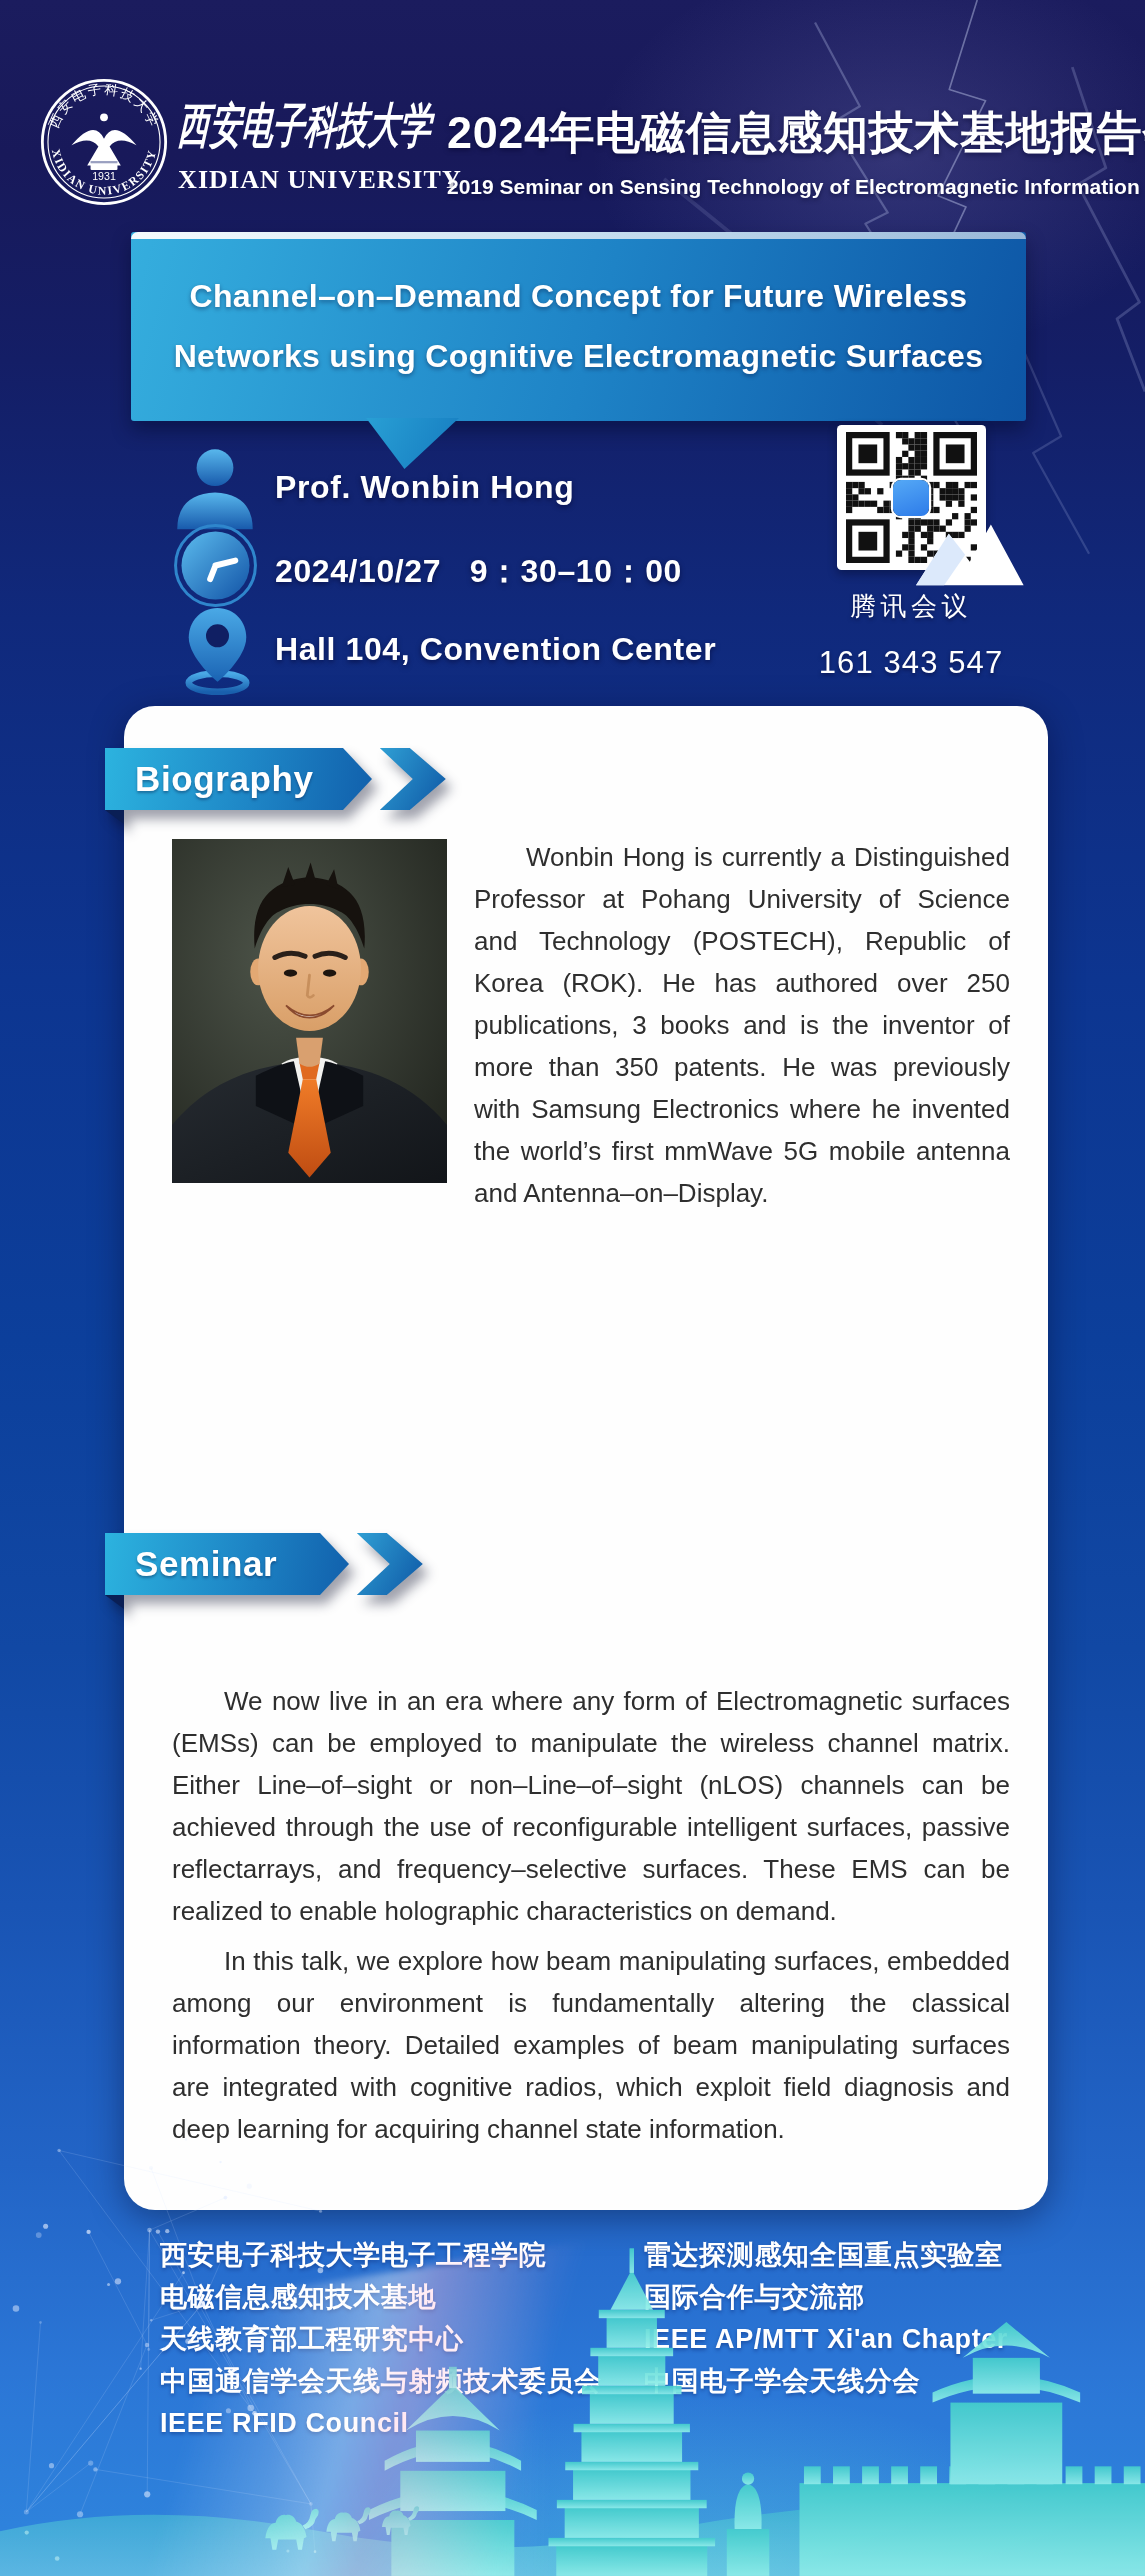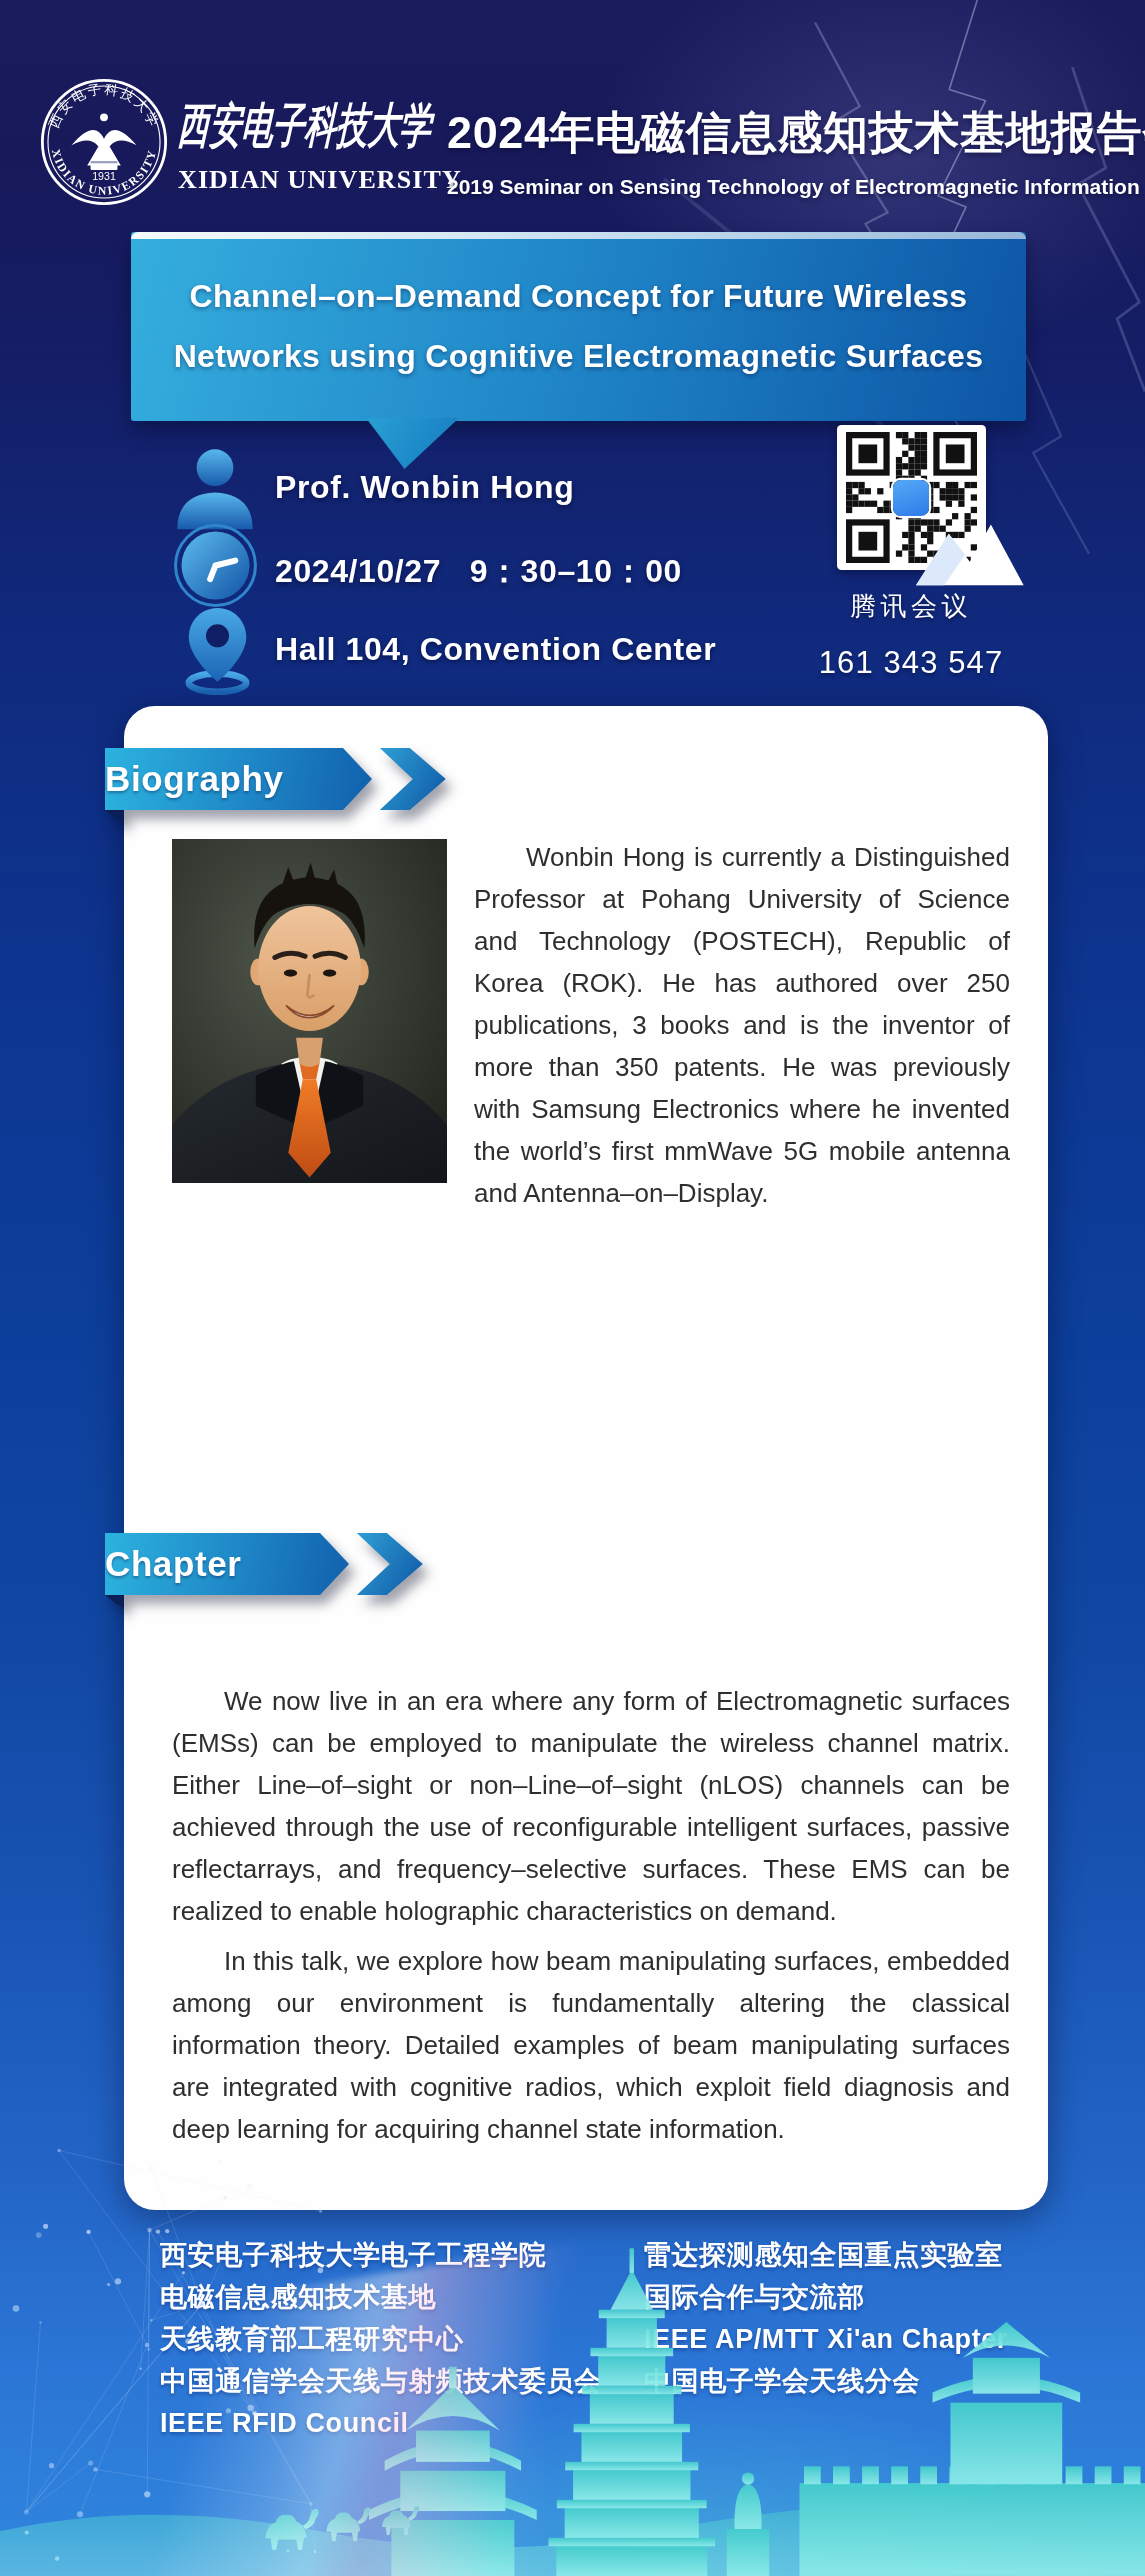--- a/index.html
+++ b/index.html
@@ -79,21 +79,21 @@
     border-radius:31px;box-shadow:0 7.8px 34px rgba(2,6,35,.4);}
 
   
   .ribbon{position:absolute;height:78px;filter:drop-shadow(6.7px 9px 5.6px rgba(5,10,40,.38));}
   .ribbon.bio{left:105px;top:748px;--bw:267px;}
   .ribbon.abs{left:105px;top:1533px;--bw:244px;}
   .ribbon-body{position:absolute;left:0;top:0;width:var(--bw);height:62px;
     background:linear-gradient(100deg,#2cb3df 0%,#1e86c6 55%,#1160ac 100%);
     clip-path:polygon(0 0, calc(100% - 29px) 0, 100% 31px, calc(100% - 29px) 62px, 0 62px);
     display:flex;align-items:center;}
-  .ribbon-body .txt{color:#fff;font-size:35px;font-weight:800;letter-spacing:0.6px;
+  .ribbon-body .txt{color:#fff;font-size:35px;font-weight:800;letter-spacing:0.6px;padding-left:30px;
     text-shadow:0 1.7px 2.8px rgba(0,10,50,.35);}
   .ribbon-chevron{position:absolute;left:calc(var(--bw) + 7.8px);top:0;width:66px;height:62px;
     background:linear-gradient(120deg,#2f9fd4,#0e57a5);
     clip-path:polygon(0 0,30px 0,66px 31px,30px 62px,0 62px,33px 31px);}
   .ribbon-fold{position:absolute;left:0;top:62px;width:19px;height:14px;background:#0a1f55;
     clip-path:polygon(0 0,100% 0,100% 100%);}
 
   
   .rich{position:absolute;left:172px;width:838px;color:#2e2e2e;font-size:26px;line-height:42px;
     text-align:justify;}
@@ -408,21 +408,21 @@
         <path d="M246 244 L242 280 Q246 287 253 280" stroke="#c78f5c" stroke-width="5" fill="none" stroke-linecap="round"></path>
         <path d="M204 298 Q246 334 290 298 Q270 320 246 320 Q222 320 204 298 Z" fill="#ffffff" stroke="#8a4a2e" stroke-width="3"></path>
       </svg>
     </span>
     <p>Wonbin Hong is currently a Distinguished Professor at Pohang University of Science and Technology (POSTECH), Republic of Korea (ROK). He has authored over 250 publications, 3 books and is the inventor of more than 350 patents. He was previously with Samsung Electronics where he invented the world’s first mmWave 5G mobile antenna and Antenna–on–Display.</p>
   </div>
 
   <div class="ribbon abs">
     <div class="ribbon-fold"></div>
     <div class="ribbon-body">
-        <span class="txt">Chapter</span>
+        <span class="txt">Seminar</span>
       </div>
     <div class="ribbon-chevron"></div>
   </div>
 
   <div class="rich abs-text">
     <p>We now live in an era where any form of Electromagnetic surfaces (EMSs) can be employed to manipulate the wireless channel matrix. Either Line–of–sight or non–Line–of–sight (nLOS) channels can be achieved through the use of reconfigurable intelligent surfaces, passive reflectarrays, and frequency–selective surfaces. These EMS can be realized to enable holographic characteristics on demand.</p>
     <p>In this talk, we explore how beam manipulating surfaces, embedded among our environment is fundamentally altering the classical information theory. Detailed examples of beam manipulating surfaces are integrated with cognitive radios, which exploit field diagnosis and deep learning for acquiring channel state information.</p>
   </div>
 
   <ul class="org left">

